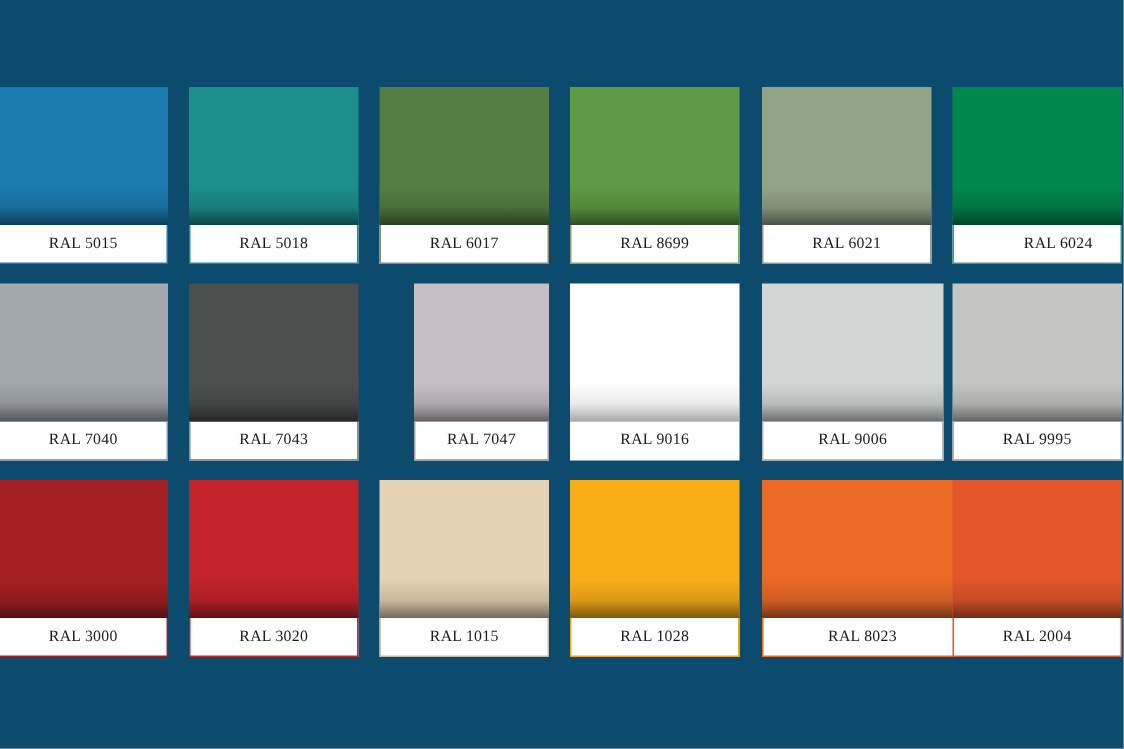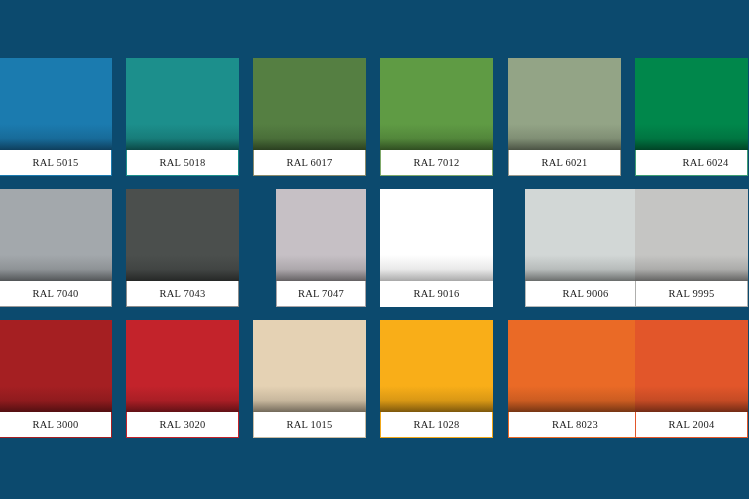--- a/index.html
+++ b/index.html
@@ -92,21 +92,21 @@
       </div>
       <div class="swatch-label" style="height: 26px; border-color: rgb(139, 139, 107);">
         <span>RAL 6017</span>
       </div>
     </div>
     <div class="swatch-cell" style="left: 380px; top: 58px; width: 113px;">
       <div class="swatch-color" style="height: 92px; background: rgb(95, 155, 68);">
         <div class="shade" style="background: linear-gradient(rgba(47, 77, 33, 0) 0%, rgba(47, 77, 33, 0.25) 55%, rgba(47, 77, 33, 0.85) 92%, rgb(47, 77, 33) 100%);"></div>
       </div>
       <div class="swatch-label" style="height: 26px; border-color: rgb(127, 169, 106);">
-        <span>RAL 7012</span>
+        <span>RAL 8699</span>
       </div>
     </div>
     <div class="swatch-cell" style="left: 508px; top: 58px; width: 113px;">
       <div class="swatch-color" style="height: 92px; background: rgb(147, 164, 134);">
         <div class="shade" style="background: linear-gradient(rgba(74, 82, 67, 0) 0%, rgba(74, 82, 67, 0.25) 55%, rgba(74, 82, 67, 0.85) 92%, rgb(74, 82, 67) 100%);"></div>
       </div>
       <div class="swatch-label" style="height: 26px; border-color: rgb(154, 154, 142);">
         <span>RAL 6021</span>
       </div>
     </div>
@@ -143,21 +143,21 @@
       </div>
     </div>
     <div class="swatch-cell is-white" style="left: 380px; top: 189px; width: 113px;">
       <div class="swatch-color" style="height: 92px; background: rgb(255, 255, 255);">
         <div class="shade" style="background: linear-gradient(rgba(168, 168, 168, 0) 0%, rgba(168, 168, 168, 0.25) 55%, rgba(168, 168, 168, 0.85) 92%, rgb(168, 168, 168) 100%);"></div>
       </div>
       <div class="swatch-label" style="height: 26px;">
         <span>RAL 9016</span>
       </div>
     </div>
-    <div class="swatch-cell" style="left: 508px; top: 189px; width: 121px; margin-left: 17px;">
+    <div class="swatch-cell" style="left: 508px; top: 189px; width: 121px;">
       <div class="swatch-color" style="height: 92px; background: rgb(210, 215, 214);">
         <div class="shade" style="background: linear-gradient(rgba(105, 108, 107, 0) 0%, rgba(105, 108, 107, 0.25) 55%, rgba(105, 108, 107, 0.85) 92%, rgb(105, 108, 107) 100%);"></div>
       </div>
       <div class="swatch-label" style="height: 26px; border-color: rgb(182, 186, 186);">
         <span>RAL 9006</span>
       </div>
     </div>
     <div class="swatch-cell" style="left: 635px; top: 189px; width: 113px;">
       <div class="swatch-color" style="height: 92px; background: rgb(197, 197, 195);">
         <div class="shade" style="background: linear-gradient(rgba(98, 98, 97, 0) 0%, rgba(98, 98, 97, 0.25) 55%, rgba(98, 98, 97, 0.85) 92%, rgb(98, 98, 97) 100%);"></div>

